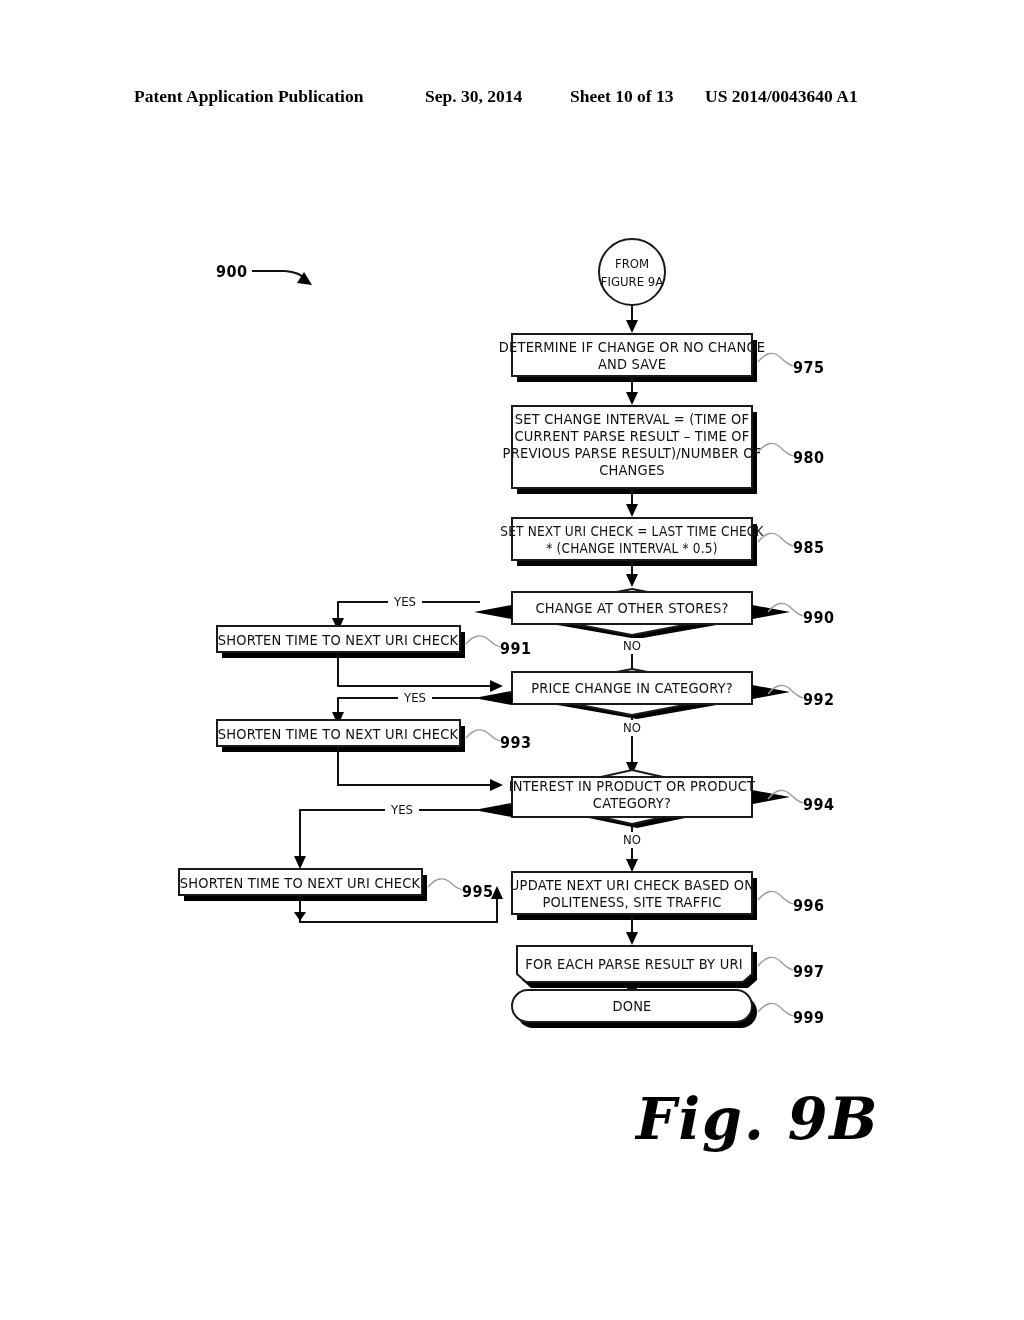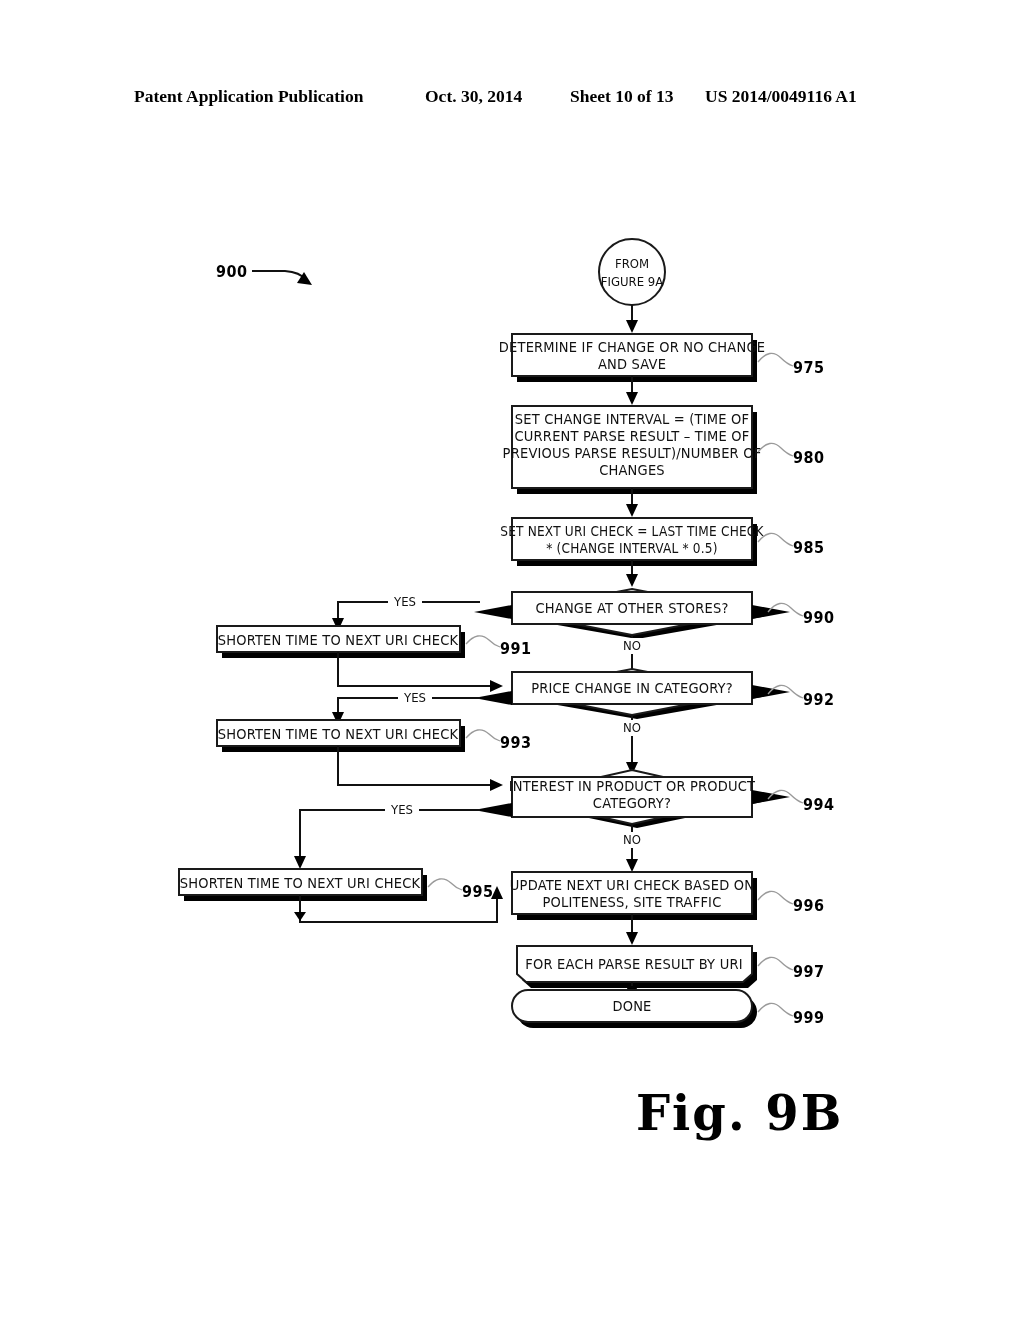--- a/index.html
+++ b/index.html
@@ -38,21 +38,22 @@
   .hdr-sheet { left: 570px; font-family: Liberation Serif, serif; }
   .hdr-num   { left: 705px; }
 
   
   .figcap {
     position: absolute;
     left: 636px;
     top: 1085px;
     font-family: "DejaVu Serif", serif;
     font-weight: bold;
-    font-size: 48px;
+    font-style: italic;
+    font-size: 57px;
     letter-spacing: 2px;
     color: #000;
     white-space: nowrap;
     text-align: center;
   }
 
   
   #fig {
     position: absolute;
     left: 0;
@@ -94,23 +95,23 @@
   .leader { stroke: #9a9a9a; stroke-width: 1.3; fill: none; }
   .tip { fill: #000; stroke: none; }
 </style>
 </head>
 <body>
 
 <div id="page">
 
   <div class="hdr">
     <span class="hdr-pub">Patent Application Publication</span>
-    <span class="hdr-date">Oct. 30, 2014</span>
+    <span class="hdr-date">Sep. 30, 2014</span>
     <span class="hdr-sheet">Sheet 10 of 13</span>
-    <span class="hdr-num">US 2014/0049116 A1</span>
+    <span class="hdr-num">US 2014/0043640 A1</span>
   </div>
 
   <svg id="fig" viewBox="0 0 1024 1320">
 
     <g>
       <text class="ref" x="216" y="277">900</text>
       <path class="conn" d="M252 271 L285 271 Q300 272 306 280"></path>
       <polygon class="tip" points="304,272 312,285 297,283"></polygon>
     </g>
 

